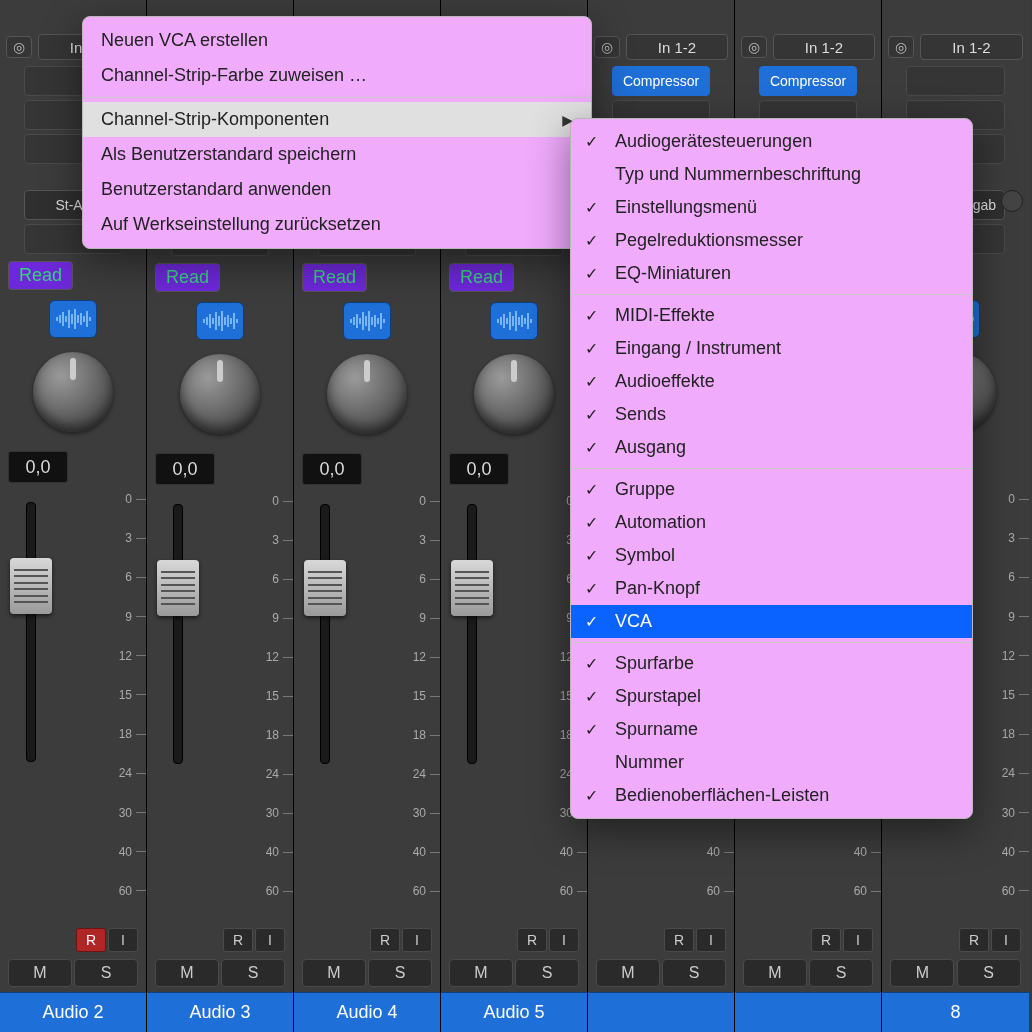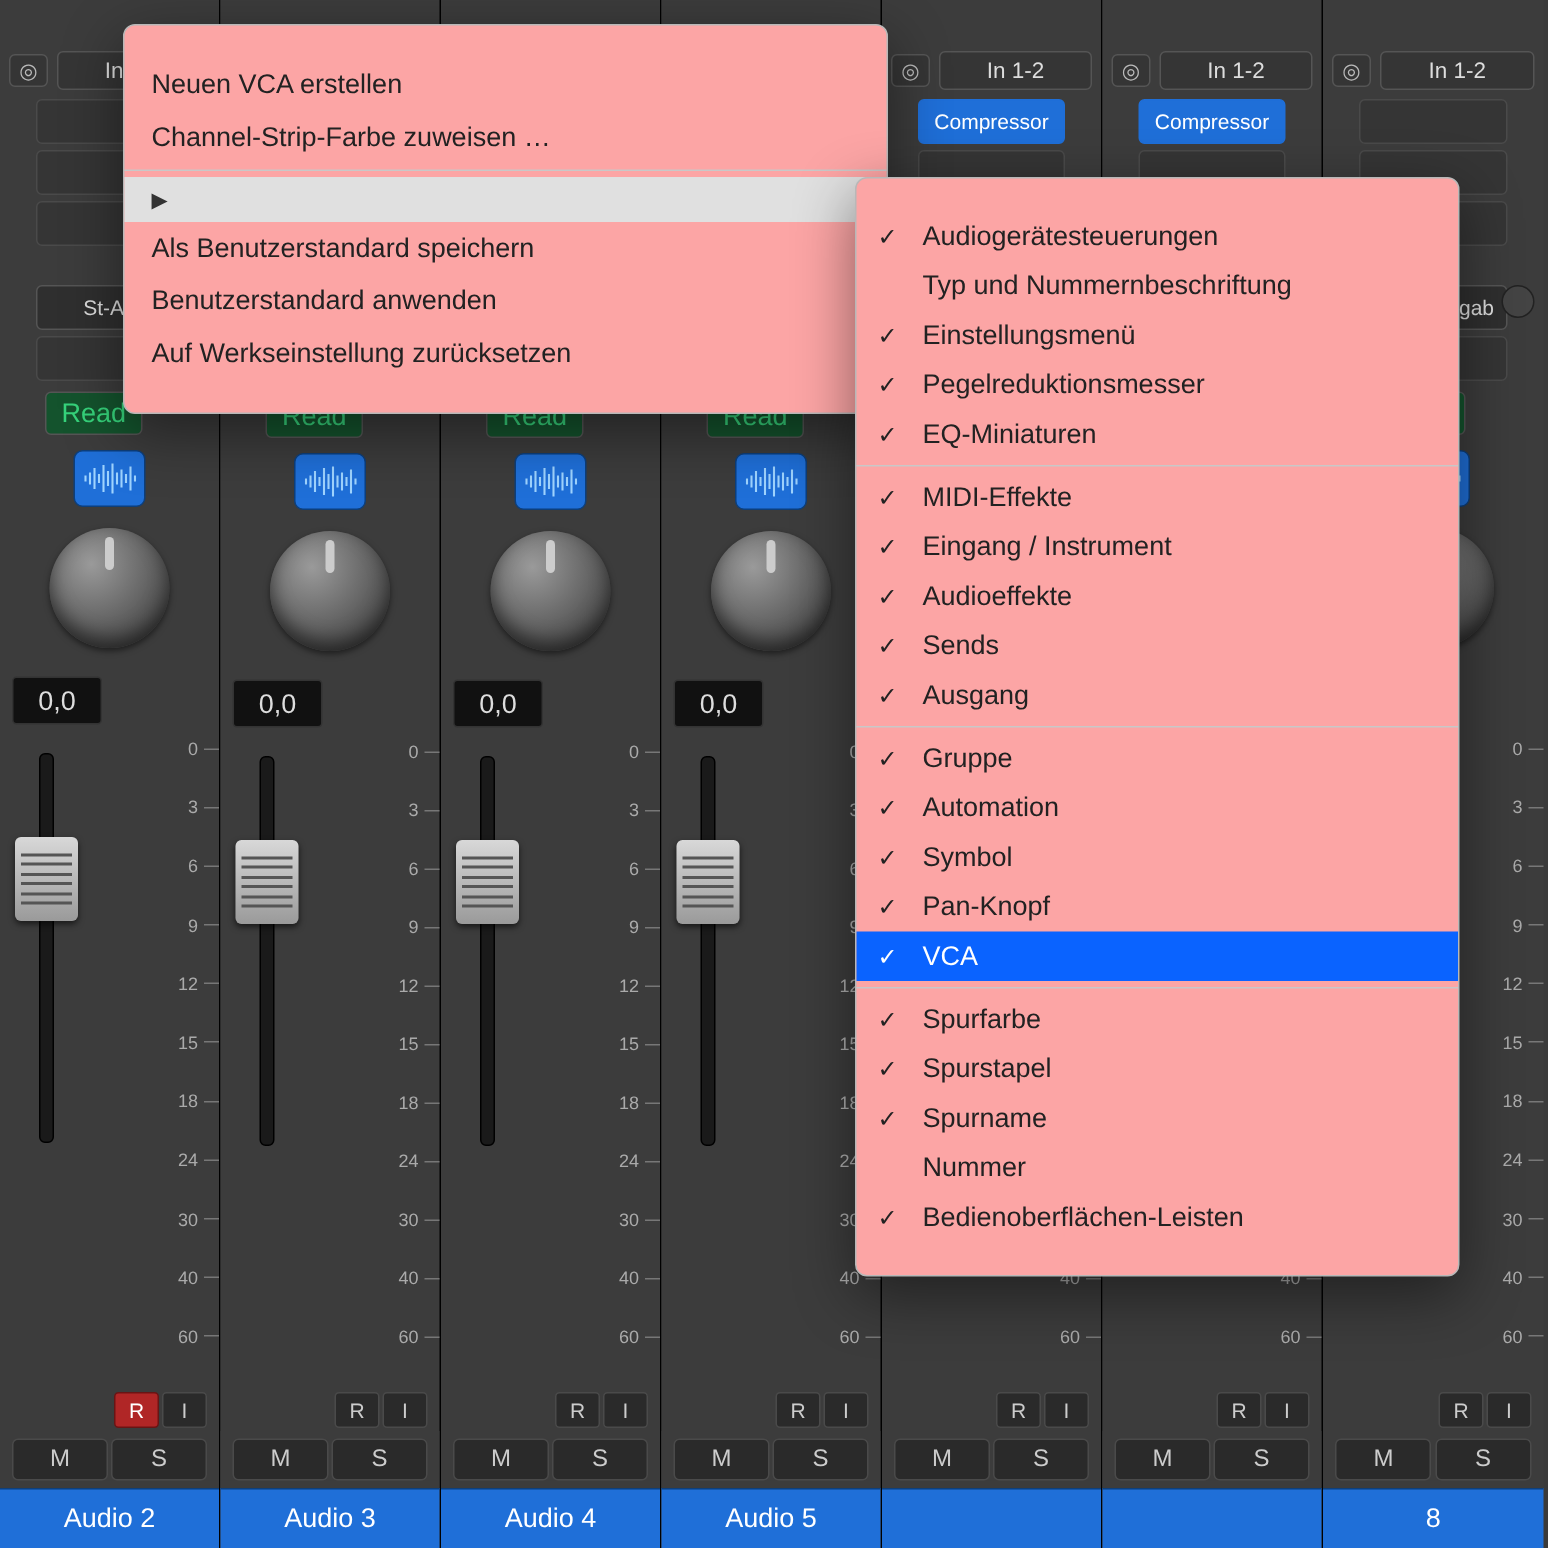--- a/index.html
+++ b/index.html
@@ -10,21 +10,21 @@
 
   .top-pad { height: 30px; }
   .io-row { display:flex; align-items:center; gap:6px; padding: 0 6px; height:34px; }
   .stereo-icon { width:26px; height:22px; border:1px solid #555; border-radius:4px; display:flex; align-items:center; justify-content:center; color:#bbb; font-size:14px; background:#353535; }
   .io-btn { flex:1; height:26px; background:#353535; border:1px solid #555; border-radius:4px; color:#ddd; font-size:15px; display:flex; align-items:center; justify-content:center; }
   .slot { height:30px; margin:2px 24px; background:#2f2f2f; border:1px solid #555; border-radius:4px; color:#ddd; font-size:14px; display:flex; align-items:center; justify-content:center; overflow:hidden; }
   .slot.blue { background:#1f6fd8; border-color:#1f6fd8; color:#fff; }
   .slot.empty { background:#353535; border:1px solid #4a4a4a; }
 
   .read-row { height:38px; display:flex; align-items:center; justify-content:flex-start; padding:0 8px; }
-  .read { color:#36d37b; font-size:18px; background:#14532d; border:1px solid #555; border-radius:4px; padding:3px 10px;margin-left:22px; }
+  .read { color:#36d37b; font-size:18px; background:#6d28d9; border:1px solid #555; border-radius:4px; padding:3px 10px; }
 
   .wave-row { height:50px; display:flex; align-items:center; justify-content:center; }
   .wave { width:48px; height:38px; background:#1f6fd8; border:1px solid #0d3f7c; border-radius:6px; display:flex; align-items:center; justify-content:center; }
   .wave svg { width:36px; height:22px; }
 
   .knob-row { height:96px; display:flex; align-items:center; justify-content:center; }
   .knob { width:80px; height:80px; border-radius:50%; background: radial-gradient(circle at 35% 30%, #9a9a9a, #5b5b5b 60%, #3a3a3a); box-shadow: inset 0 -6px 12px rgba(0,0,0,.5), 0 2px 4px rgba(0,0,0,.5); position:relative; }
   .knob::after { content:""; position:absolute; width:6px; height:22px; background:#ccc; top:6px; left:50%; transform:translateX(-50%); border-radius:3px; }
 
   .db-row { height:44px; display:flex; align-items:center; padding:10px 8px 0 8px; }
@@ -43,21 +43,21 @@
   .ri-row { position:absolute; bottom:2px; right:8px; display:flex; gap:2px; }
   .ri { width:30px; height:24px; background:#2a2a2a; border:1px solid #4a4a4a; color:#ccc; font-size:14px; display:flex; align-items:center; justify-content:center; border-radius:3px; }
   .ri.rec { background:#b02626; color:#fff; border-color:#6a1414; }
 
   .ms-row { height:38px; display:flex; align-items:center; justify-content:space-evenly; padding:0 6px; background:#3c3c3c; }
   .ms { width:64px; height:28px; background:#2a2a2a; border:1px solid #4a4a4a; color:#ccc; font-size:16px; display:flex; align-items:center; justify-content:center; border-radius:4px; }
 
   .name-row { height:40px; background:#1f6fd8; color:#fff; font-size:18px; display:flex; align-items:center; justify-content:center; border-top:1px solid #0d3f7c; }
 
   
-  .menu { position:absolute; background:#fca5a5; border:1px solid #b8b8b8; border-radius:8px; box-shadow:0 12px 40px rgba(0,0,0,.45); padding:22px 0; font-size:18px; color:#222; }
+  .menu { position:absolute; background:#f0abfc; border:1px solid #b8b8b8; border-radius:8px; box-shadow:0 12px 40px rgba(0,0,0,.45); padding:6px 0; font-size:18px; color:#222; }
   .menu1 { left:82px; top:16px; width:510px; }
   .menu-item { padding:7px 18px; display:flex; align-items:center; justify-content:space-between; cursor:default; }
   .menu-item.hl { background:#e0e0e0; }
   .menu-sep { height:1px; background:#c8c8c8; margin:4px 0; }
   .shortcut { color:#666; font-size:17px; }
   .arrow { font-size:14px; color:#333; }
 
   .menu2 { left:570px; top:118px; width:403px; }
   .menu2 .menu-item { padding:6px 16px 6px 44px; position:relative; }
   .menu2 .menu-item.selected { background:#0a63ff; color:#fff; }
@@ -837,20 +837,21 @@
 
 <div class="menu menu1" id="menu1">
     <div class="menu-item">
       <span>Neuen VCA erstellen</span>
     </div>
     <div class="menu-item">
       <span>Channel-Strip-Farbe zuweisen …</span>
     </div>
     <div class="menu-sep"></div>
     <div class="menu-item hl">
+      <span>Channel-Strip-Komponenten</span>
       <span class="arrow">▶</span>
     </div>
     <div class="menu-item">
       <span>Als Benutzerstandard speichern</span>
     </div>
     <div class="menu-item">
       <span>Benutzerstandard anwenden</span>
     </div>
     <div class="menu-item">
       <span>Auf Werkseinstellung zurücksetzen</span>

